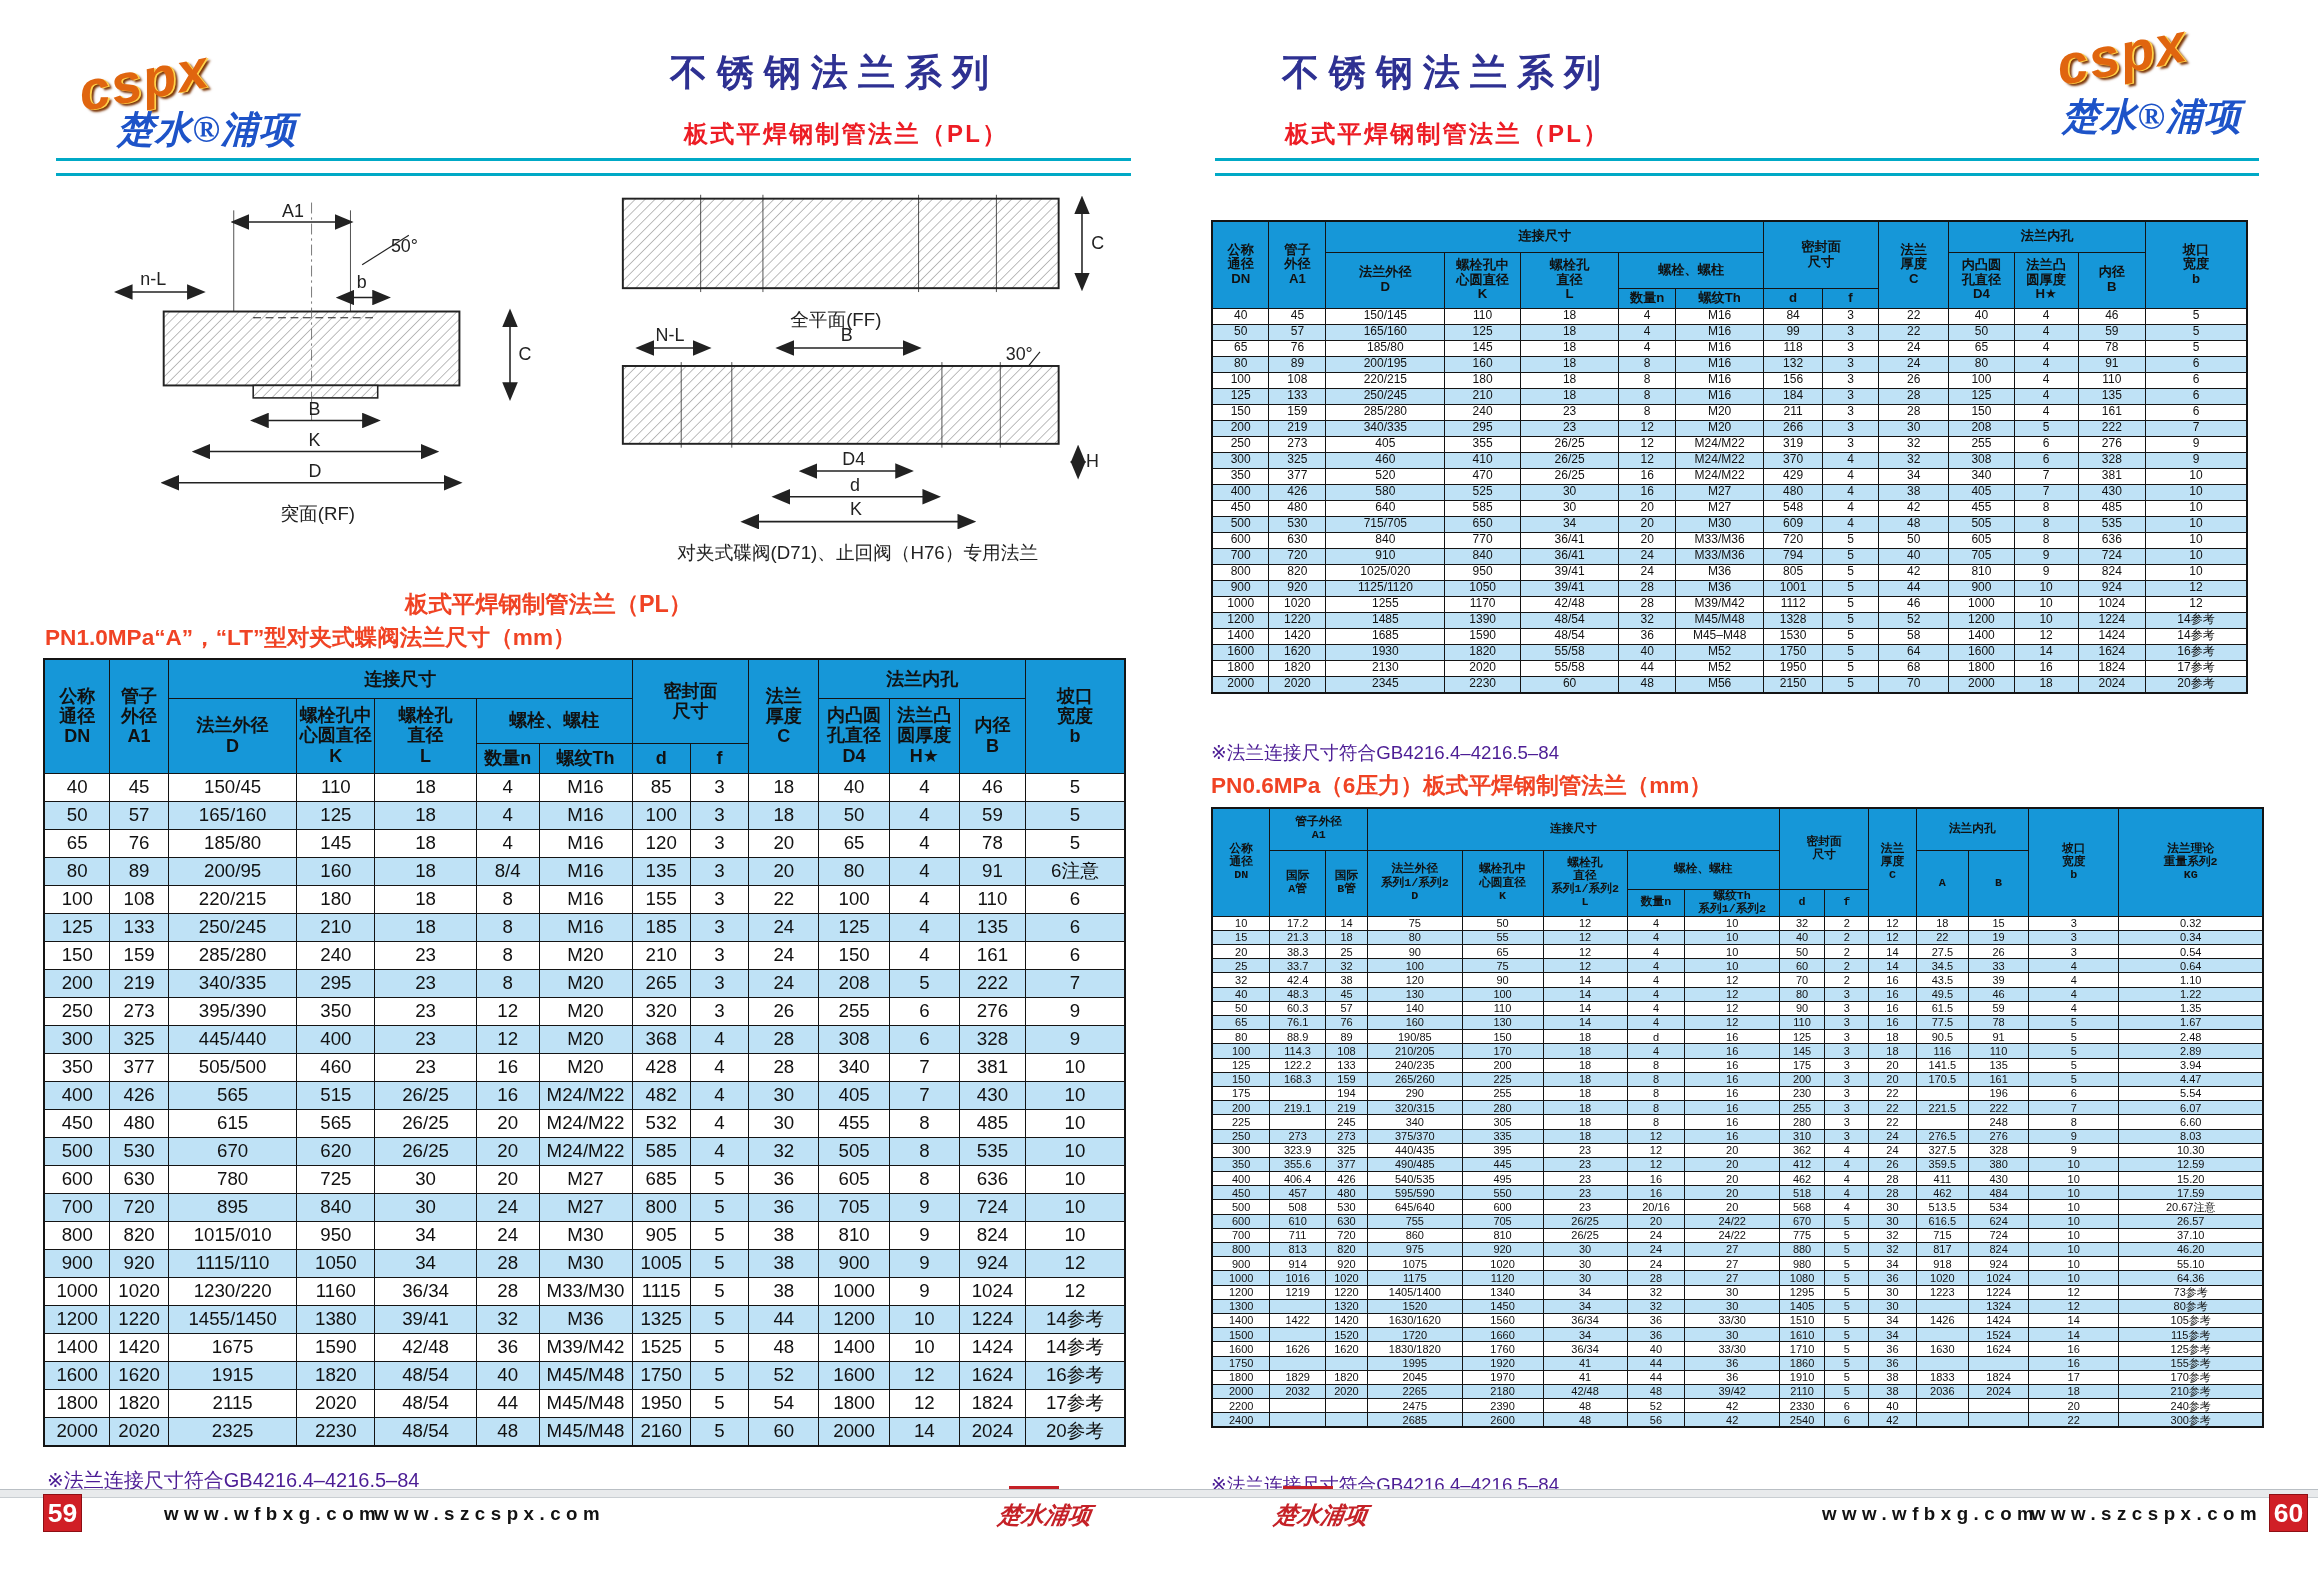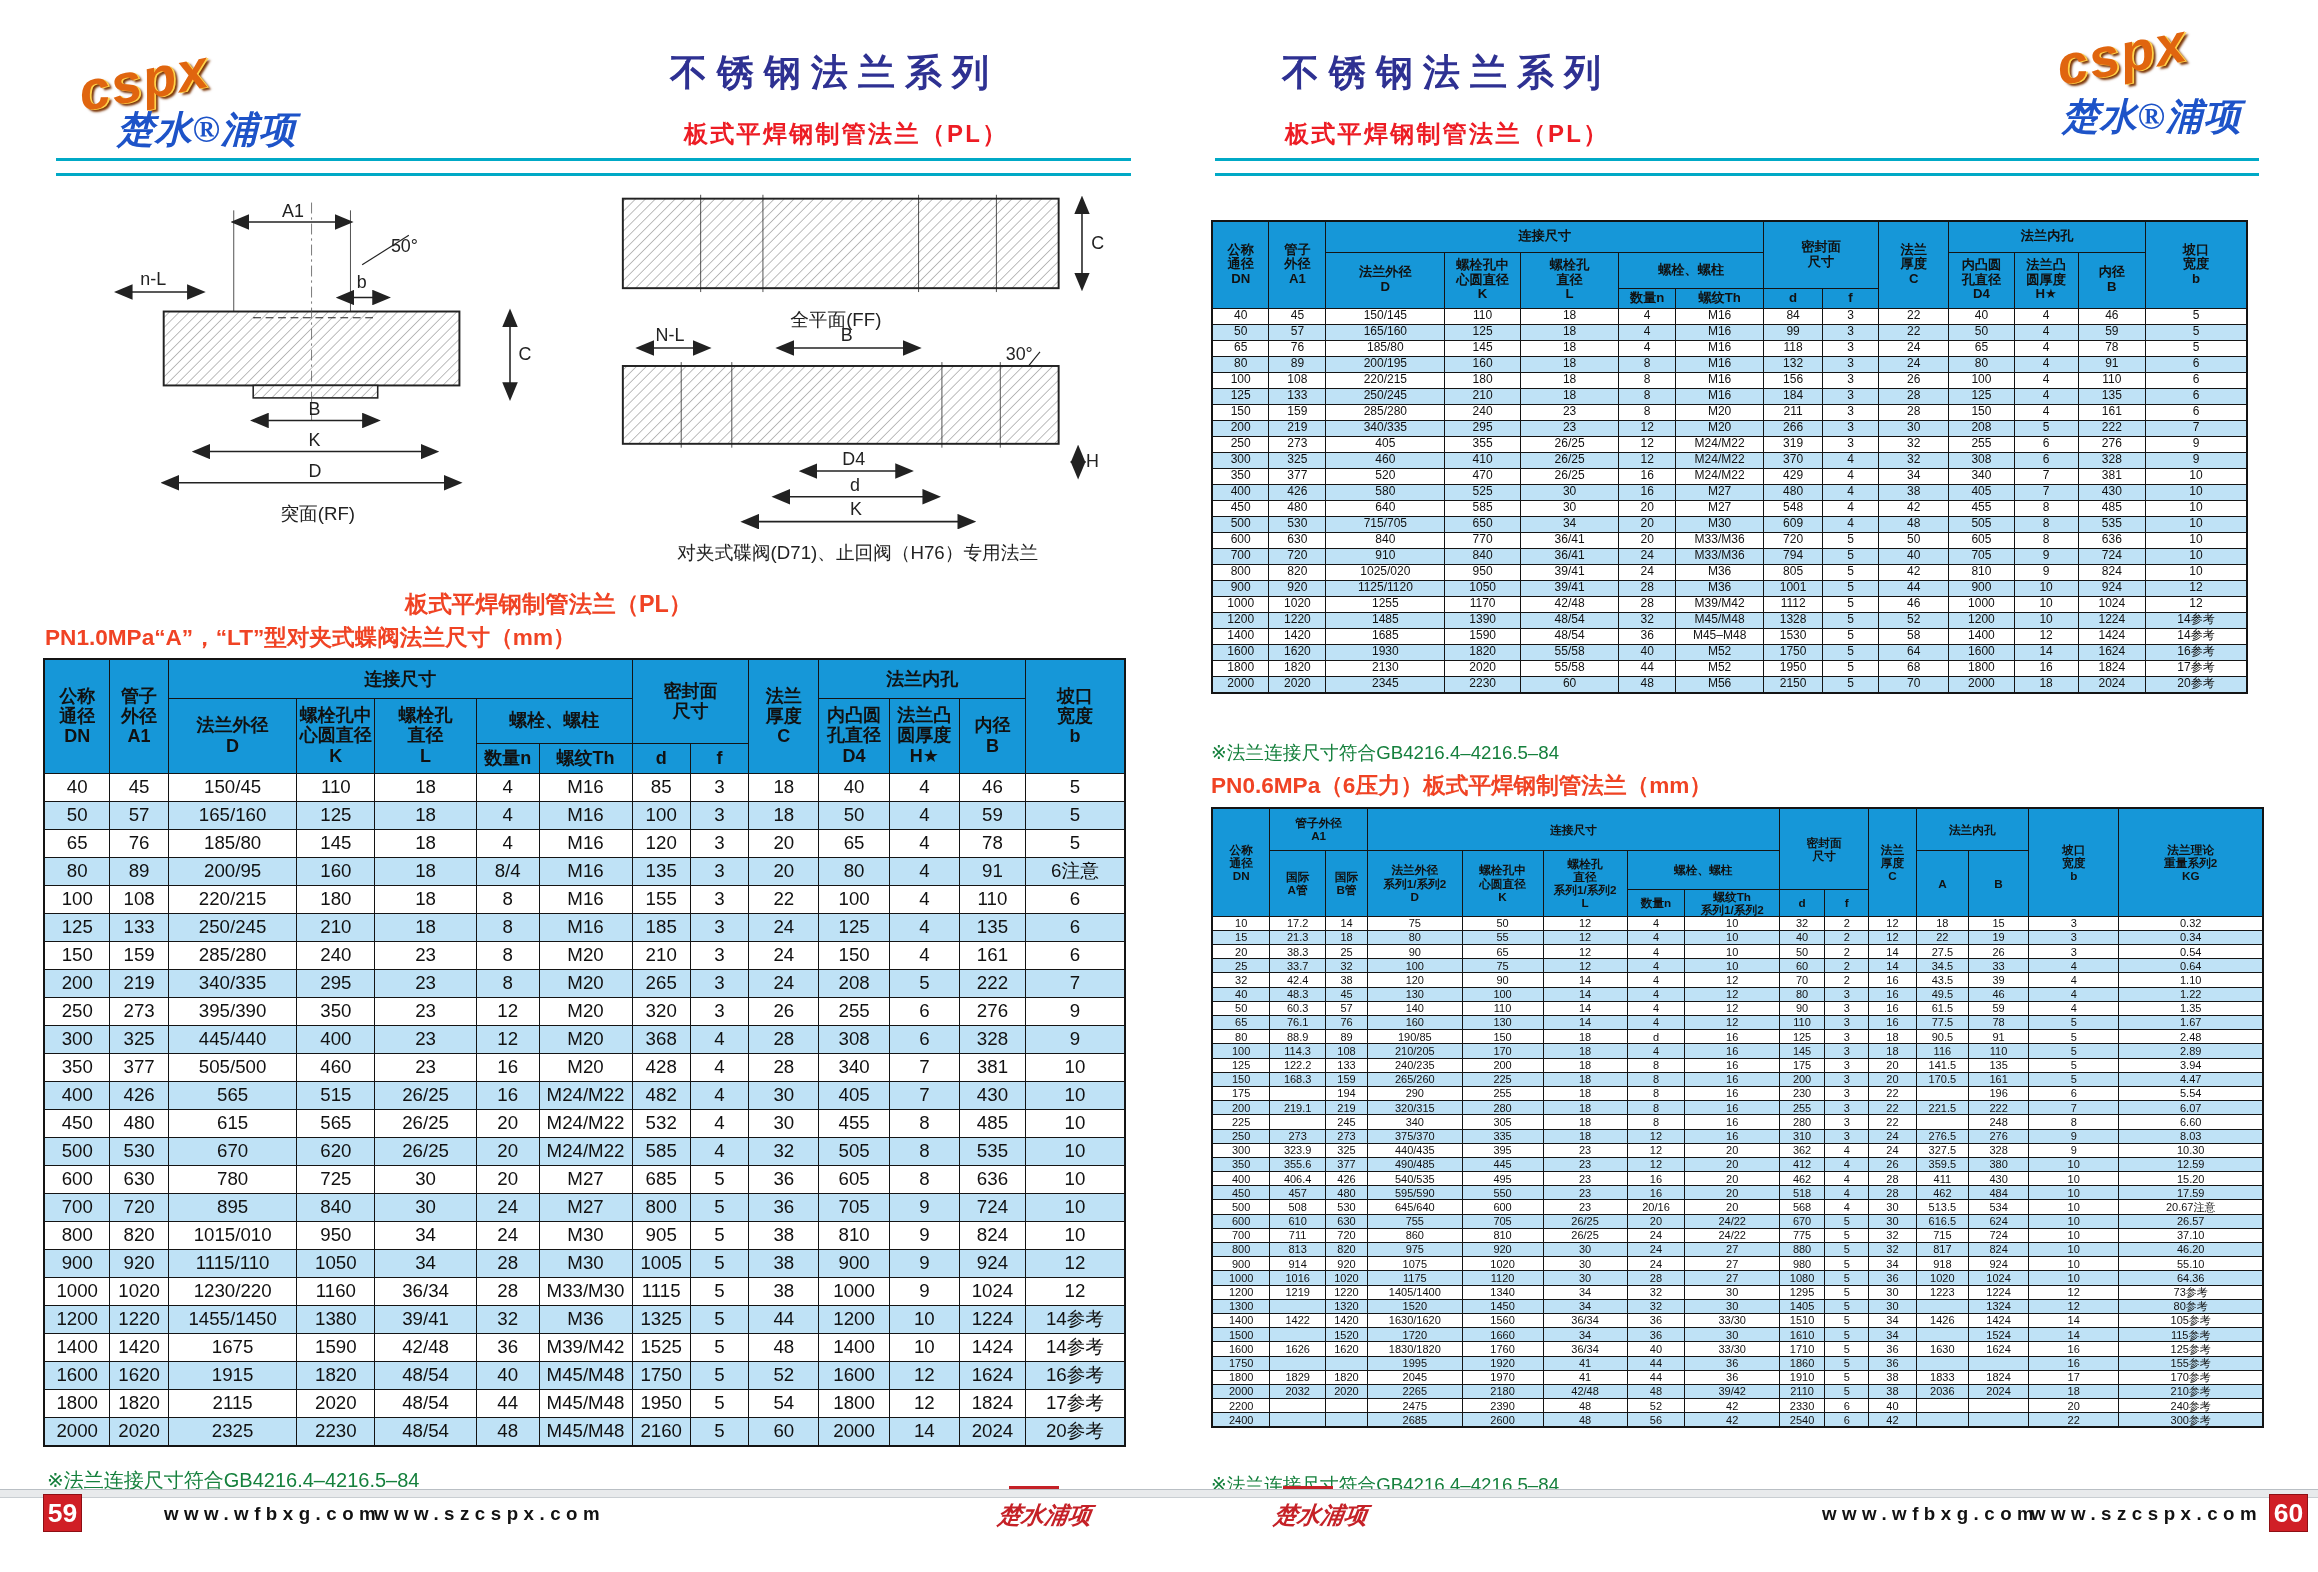--- a/index.html
+++ b/index.html
@@ -25,21 +25,21 @@
     position:absolute;font-size:37px;font-weight:bold;color:#2e3192;letter-spacing:10px;white-space:nowrap;
   }
   .title-red{
     position:absolute;font-size:24px;font-weight:bold;color:#ed1c24;letter-spacing:2.3px;white-space:nowrap;
   }
   .teal-line{position:absolute;height:11.7px;border-top:3.9px solid #00a9c6;border-bottom:3.9px solid #00a9c6;background:#fff;}
 
   
   .caption-red{position:absolute;font-size:23.4px;font-weight:bold;color:#f04324;white-space:nowrap;}
   .pn-title{position:absolute;font-size:22.6px;font-weight:bold;color:#f04324;white-space:nowrap;}
-  .footnote{position:absolute;font-size:20px;color:#15803d;white-space:nowrap;}
+  .footnote{position:absolute;font-size:20px;color:#4c1d95;white-space:nowrap;}
 
   
   table{border-collapse:collapse;table-layout:fixed;width:100%;}
   th,td{text-align:center;vertical-align:middle;padding:0;line-height:1.12;overflow:hidden;}
   th{background:#1697d8;font-weight:bold;white-space:pre-line;}
   tbody tr{background:#fff;}
   tbody tr.z{background:#bfe2f6;}
 
   #table-a{position:absolute;left:43px;top:658px;width:1083px;}
   #table-a th,#table-a td{border:1.6px solid #141414;}
@@ -55,21 +55,21 @@
   #table-b table{border:2.3px solid #141414;}
   #table-b th{font-size:13.2px;}
   #table-b td{font-size:12px;height:15px;}
   #table-b thead tr:nth-child(1){height:31px;}
   #table-b thead tr:nth-child(2){height:36px;}
   #table-b thead tr:nth-child(3){height:20px;}
 
   #table-c{position:absolute;left:51px;top:807px;width:1053px;}
   #table-c th,#table-c td{border:1.2px solid #141414;}
   #table-c table{border:2.3px solid #141414;}
-  #table-c th{font-size:11.7px;}
+  #table-c th{font-size:11.7px;font-family:Liberation Mono, monospace;}
   #table-c td{font-size:11px;height:13.2px;}
   #table-c thead tr:nth-child(1){height:42px;}
   #table-c thead tr:nth-child(2){height:39px;}
   #table-c thead tr:nth-child(3){height:18.7px;}
 
   
   .footer-band{position:absolute;height:7px;background:#e8eaec;border-top:1.6px solid #b9bfc4;border-bottom:1.6px solid #c9ced2;}
   .page-no{
     position:absolute;width:37px;height:36px;background:#d01f26;border:1.6px solid #8e0f14;
     color:#fff;font-size:26.5px;font-weight:bold;text-align:center;line-height:36px;

